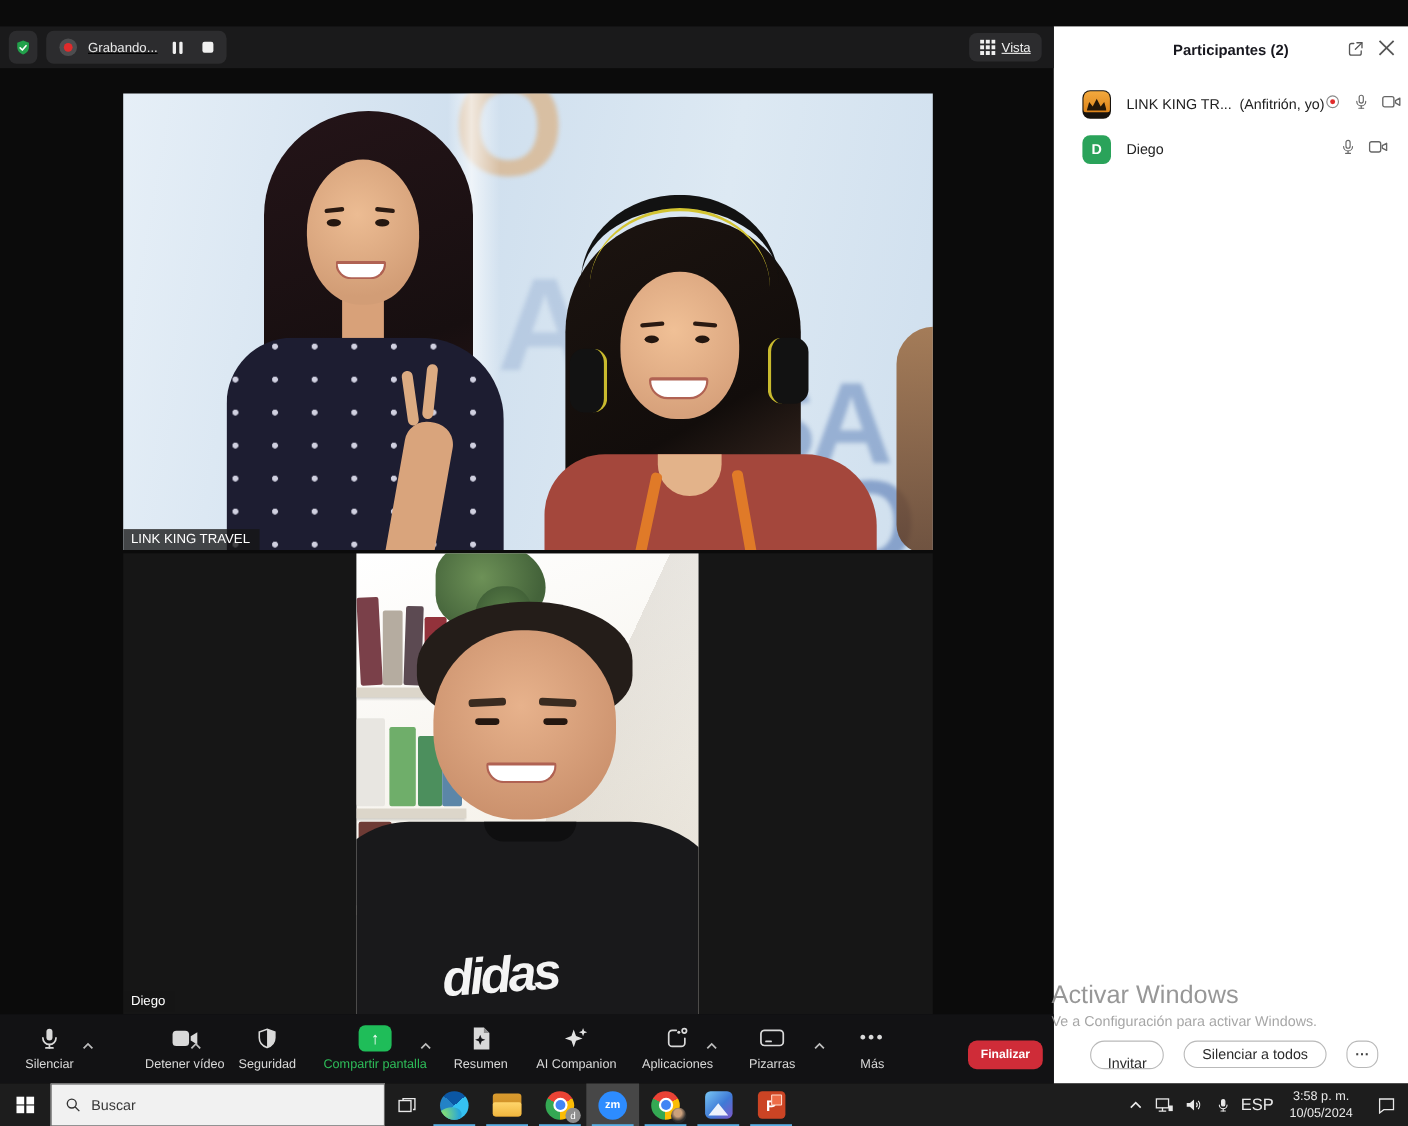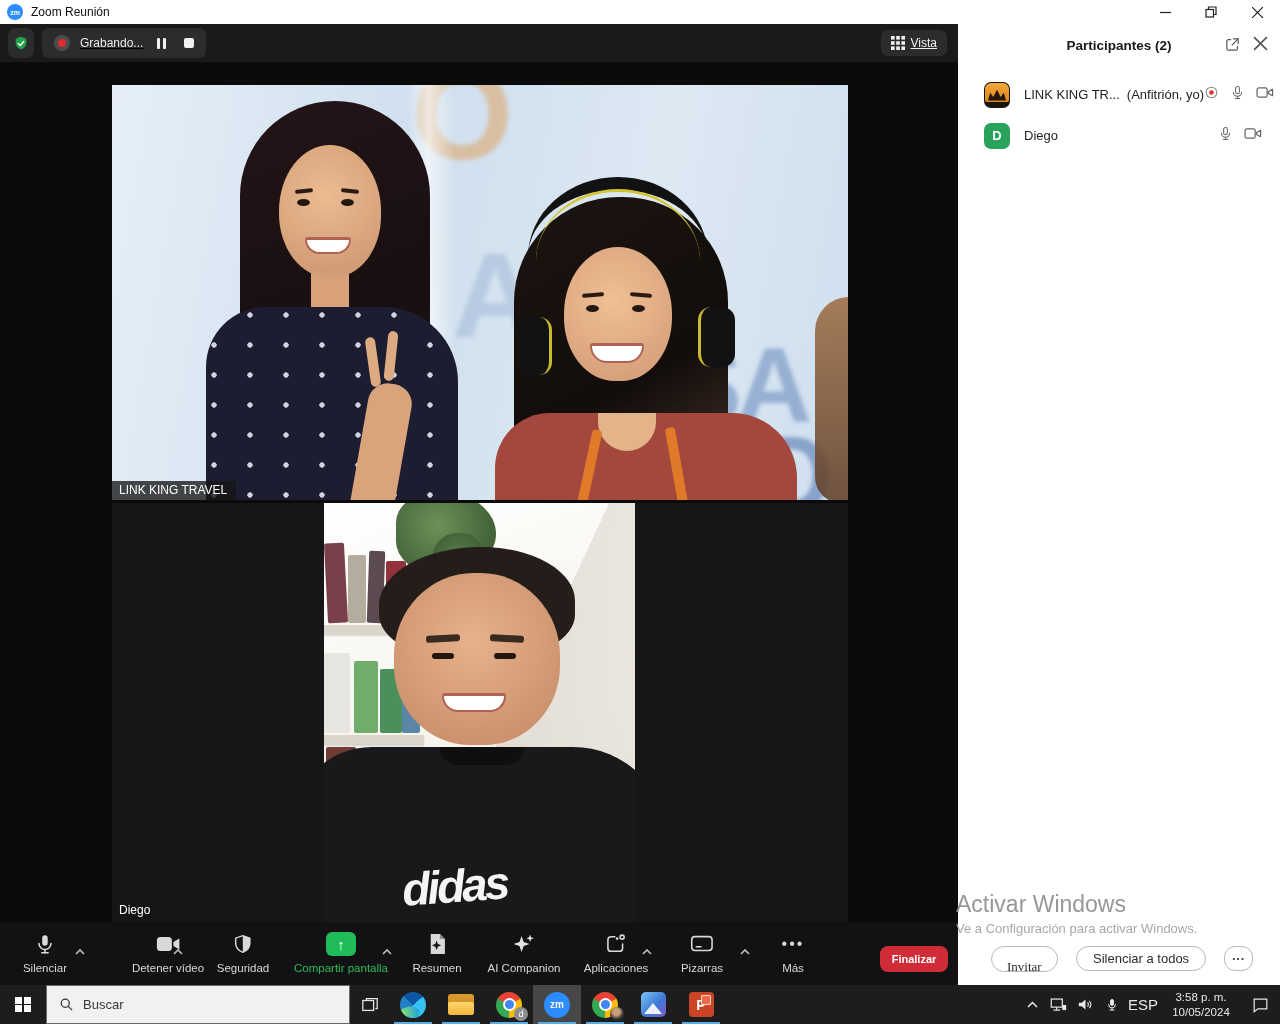--- a/index.html
+++ b/index.html
@@ -99,21 +99,21 @@
   .prow { height:41px; display:flex; align-items:center; padding:0 18px 0 26px; }
   .avatar-logo { position:relative; width:26px; height:26px; border-radius:7px; background:#18130d; overflow:hidden; flex:none; }
   .avatar-logo .orange { position:absolute; left:1px; right:1px; top:1px; bottom:6px; border-radius:6px 6px 2px 2px; background:linear-gradient(#f3a93e,#dd8419); }
   .avatar-logo .crown { position:absolute; left:4px; right:4px; top:7px; height:12px; background:#241708; clip-path:polygon(0 100%,12% 35%,30% 70%,50% 10%,70% 70%,88% 35%,100% 100%); }
   .avatar-letter { width:26px; height:26px; border-radius:7px; background:#2aa35a; color:#fff; font-size:13px; font-weight:bold; display:flex; align-items:center; justify-content:center; flex:none; }
   .pname { margin-left:14px; font-size:13px; color:#222; white-space:nowrap; }
   .prole { margin-left:7px; font-size:13px; color:#222; white-space:nowrap; }
   .prow-icons { margin-left:auto; display:flex; align-items:center; gap:11px; }
   .panel-footer { position:absolute; top:922px; left:0; right:0; height:28px; }
   .pf-btn { position:absolute; background:#fff; border:1px solid #b9b9b9; border-radius:14px; font-size:13px; color:#2b2b2b; font-family:"Liberation Sans",sans-serif; height:25px; }
-  .pf-invite { left:33px; padding:12px 15px;font-family:Liberation Serif, serif; }
+  .pf-invite { left:33px; padding:12px 15px; }
   .pf-muteall { left:118px; padding:0 16px; }
   .pf-more { left:266px; width:29px; border-radius:11px; font-weight:bold; color:#444; }
 
   
   .watermark { position:absolute; left:956px; top:891px; z-index:40; pointer-events:none; }
   .wm1 { font-size:23px; color:rgba(140,140,140,.9); }
   .wm2 { font-size:13px; color:rgba(150,150,150,.85); margin-top:3px; }
 
   
   .taskbar { position:absolute; top:985px; left:0; width:1280px; height:39px; background:#1d1d1d; display:flex; align-items:center; z-index:50; }
@@ -147,43 +147,20 @@
   .t-chev { width:26px; } .t-net { width:27px; } .t-vol { width:27px; } .t-mic { width:25px; }
   .t-lang { width:38px; font-size:15px; }
   .t-clock { width:78px; font-size:11.5px; text-align:center; line-height:1.3; flex-direction:column; }
   .t-action { width:40px; }
 </style>
 </head>
 <body>
 
 <div class="screen">
 
-  <div class="titlebar">
-    <div class="zoom-app-icon">zm</div>
-    <div class="titlebar-text">Zoom Reunión</div>
-    <div class="win-controls">
-      <div class="win-btn">
-          <svg width="11" height="11" viewBox="0 0 11 11">
-            <line x1="0" y1="5.5" x2="11" y2="5.5" stroke="#222" stroke-width="1.2"></line>
-          </svg>
-        </div>
-      <div class="win-btn">
-          <svg width="12" height="12" viewBox="0 0 12 12" fill="none" stroke="#222" stroke-width="1.2">
-            <rect x="1" y="3.5" width="7.5" height="7.5"></rect>
-            <path d="M3.5 3.5V1h7.5v7.5H9"></path>
-          </svg>
-        </div>
-      <div class="win-btn">
-          <svg width="11" height="11" viewBox="0 0 11 11" stroke="#222" stroke-width="1.2">
-            <line x1="0" y1="0" x2="11" y2="11"></line>
-            <line x1="11" y1="0" x2="0" y2="11"></line>
-          </svg>
-        </div>
-    </div>
-  </div>
 
   <div class="topbar">
     <div class="pill shield-pill">
       <svg width="16" height="17" viewBox="0 0 24 24">
           <path d="M12 2l8 3v6c0 5-3.4 8.6-8 10-4.6-1.4-8-5-8-10V5z" fill="#22a14b"></path>
           <path d="M8 12l3 3 5-6" stroke="#fff" stroke-width="2.2" fill="none" stroke-linecap="round" stroke-linejoin="round"></path>
         </svg>
     </div>
     <div class="pill rec-pill">
       <span class="rec-dot-wrap">

